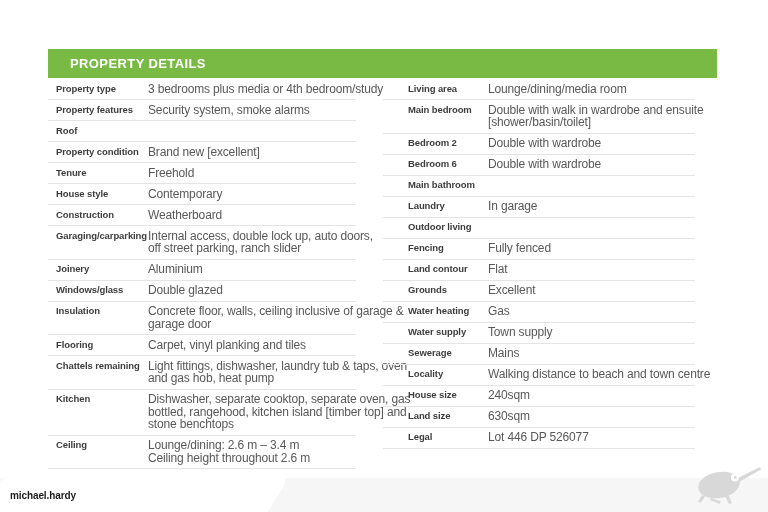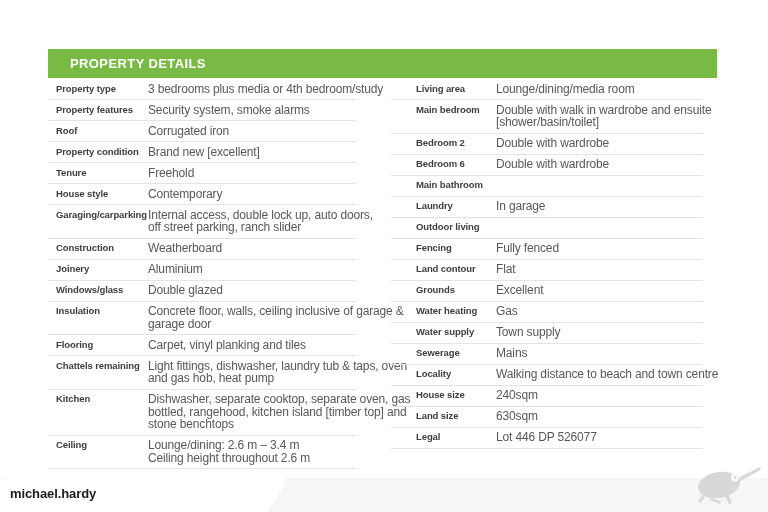--- a/index.html
+++ b/index.html
@@ -34,41 +34,41 @@
   }
   .section-header .title{
     color:var(--header-text);
     font-size:13px;font-weight:bold;letter-spacing:.4px;
   }
   .columns{
     position:absolute;left:48px;top:79px;width:669px;
     display:flex;
   }
   .col{display:flex;flex-direction:column;}
-  .col-left{width:308px;margin-right:35px;justify-content:flex-end;}
+  .col-left{width:308px;margin-right:27px;justify-content:flex-end;}
   .col-right{width:312px;}
   .row{
     display:flex;align-items:flex-start;
     border-bottom:1px solid var(--divider);
     padding:3.5px 0 4px 8px;
   }
   .row .label{
     font-size:9.5px;font-weight:bold;color:var(--label);
     line-height:12.5px;letter-spacing:-.1px;flex-shrink:0;
   }
   .col-left .label{width:92px;}
   .col-right .label{width:97px;padding-left:17px;}
   .row .value{
     font-size:12px;color:var(--value);
     line-height:12.5px;letter-spacing:-.15px;
     white-space:pre;flex:1;
   }
   .watermark-user{
     position:absolute;left:10px;bottom:11px;
-    font-size:13px;font-weight:bold;color:#1c1c1c;letter-spacing:-.1px;
+    font-size:10px;font-weight:bold;color:#1c1c1c;letter-spacing:-.1px;
   }
   .kiwi-logo{
     position:absolute;right:6px;bottom:6px;width:76px;height:42px;
   }
 </style>
 </head>
 <body>
 
 <div class="bottom-strip">
   <div class="user-badge-bg"></div>
@@ -83,42 +83,41 @@
       <div class="row">
         <div class="label">Property type</div>
         <div class="value">3 bedrooms plus media or 4th bedroom/study</div>
       </div>
       <div class="row">
         <div class="label">Property features</div>
         <div class="value">Security system, smoke alarms</div>
       </div>
       <div class="row">
         <div class="label">Roof</div>
-        <div class="value">Corrugated iron</div>
       </div>
       <div class="row">
         <div class="label">Property condition</div>
         <div class="value">Brand new [excellent]</div>
       </div>
       <div class="row">
         <div class="label">Tenure</div>
         <div class="value">Freehold</div>
       </div>
       <div class="row">
         <div class="label">House style</div>
         <div class="value">Contemporary</div>
+      </div>
+      <div class="row">
+        <div class="label">Construction</div>
+        <div class="value">Weatherboard</div>
       </div>
       <div class="row">
         <div class="label">Garaging/carparking</div>
         <div class="value">Internal access, double lock up, auto doors,
 off street parking, ranch slider</div>
-      </div>
-      <div class="row">
-        <div class="label">Construction</div>
-        <div class="value">Weatherboard</div>
       </div>
       <div class="row">
         <div class="label">Joinery</div>
         <div class="value">Aluminium</div>
       </div>
       <div class="row">
         <div class="label">Windows/glass</div>
         <div class="value">Double glazed</div>
       </div>
       <div class="row">

